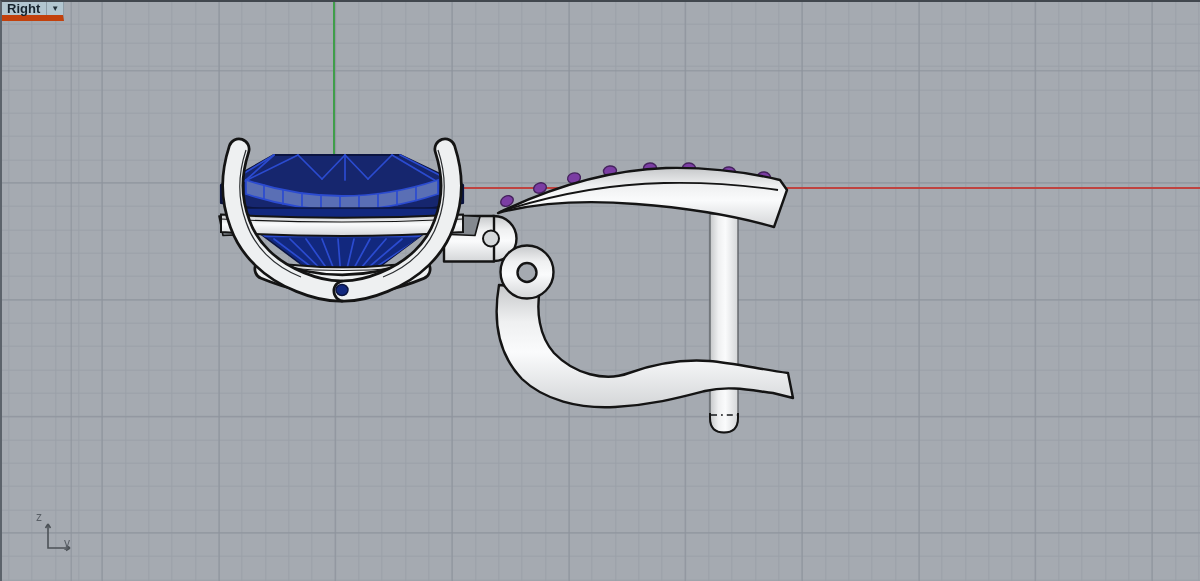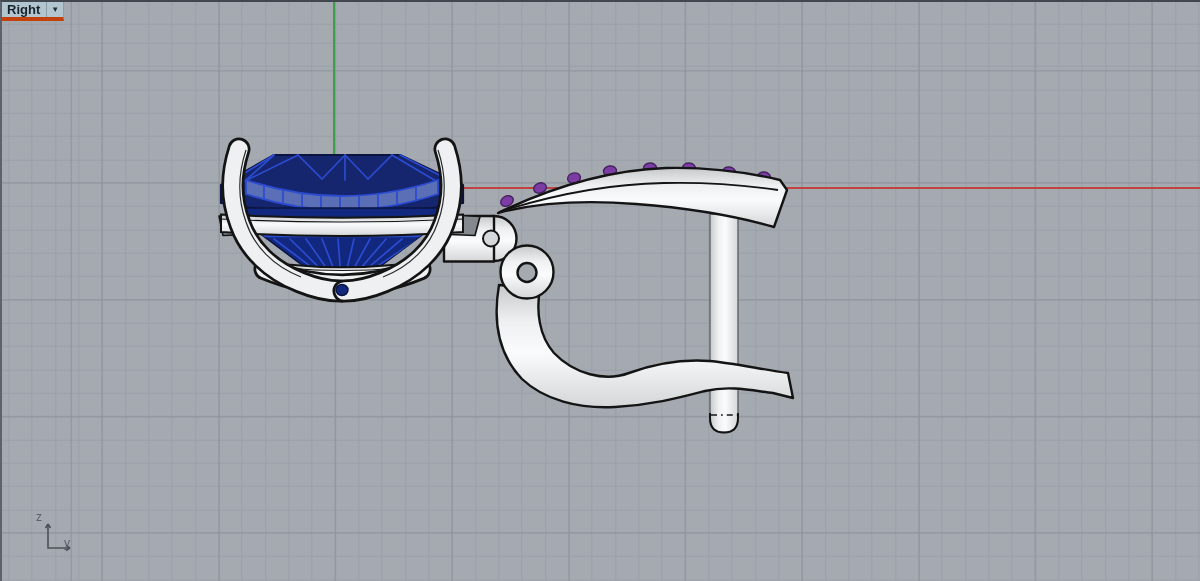--- a/index.html
+++ b/index.html
@@ -21,21 +21,21 @@
     background-position: 99.67px 0, 0 69.33px, 6.33px 0, 0 22.67px;
   }
   .axis{position:absolute;}
   .axis-z{left:331px;top:0;width:2px;height:186px;background:var(--c-axis-green,#3f9e4a);}
   .axis-y{left:333px;top:185px;width:867px;height:2px;background:var(--c-axis-red,#bf4340);}
   .model-svg{position:absolute;left:0;top:0;}
   
   .vp-label{
     position:absolute;left:0;top:0;height:19px;display:flex;align-items:center;
     background:var(--c-label-bg,#b2c6d0);
-    border-right:1px solid #8d9da7;border-bottom:4px solid #c2410c;
+    border-right:1px solid #8d9da7;border-bottom:6px solid #c2410c;
     cursor:default;user-select:none;
   }
   .vp-label .title{font-size:13px;font-weight:bold;color:var(--c-label-text,#16232d);padding:0 6px 1px 5px;}
   .vp-label .divider{width:1px;align-self:stretch;background:#8d9da7;}
   .vp-label .arrow{font-size:8px;color:#223039;padding:0 4px;line-height:1;}
   
   .axis-indicator{position:absolute;left:28px;top:508px;width:52px;height:48px;color:#575d63;}
   .axis-indicator svg{position:absolute;left:0;top:0;}
   .axis-indicator .lbl{position:absolute;font-size:12px;color:#5a6067;}
   .axis-indicator .lbl-z{left:6px;top:0px;}

